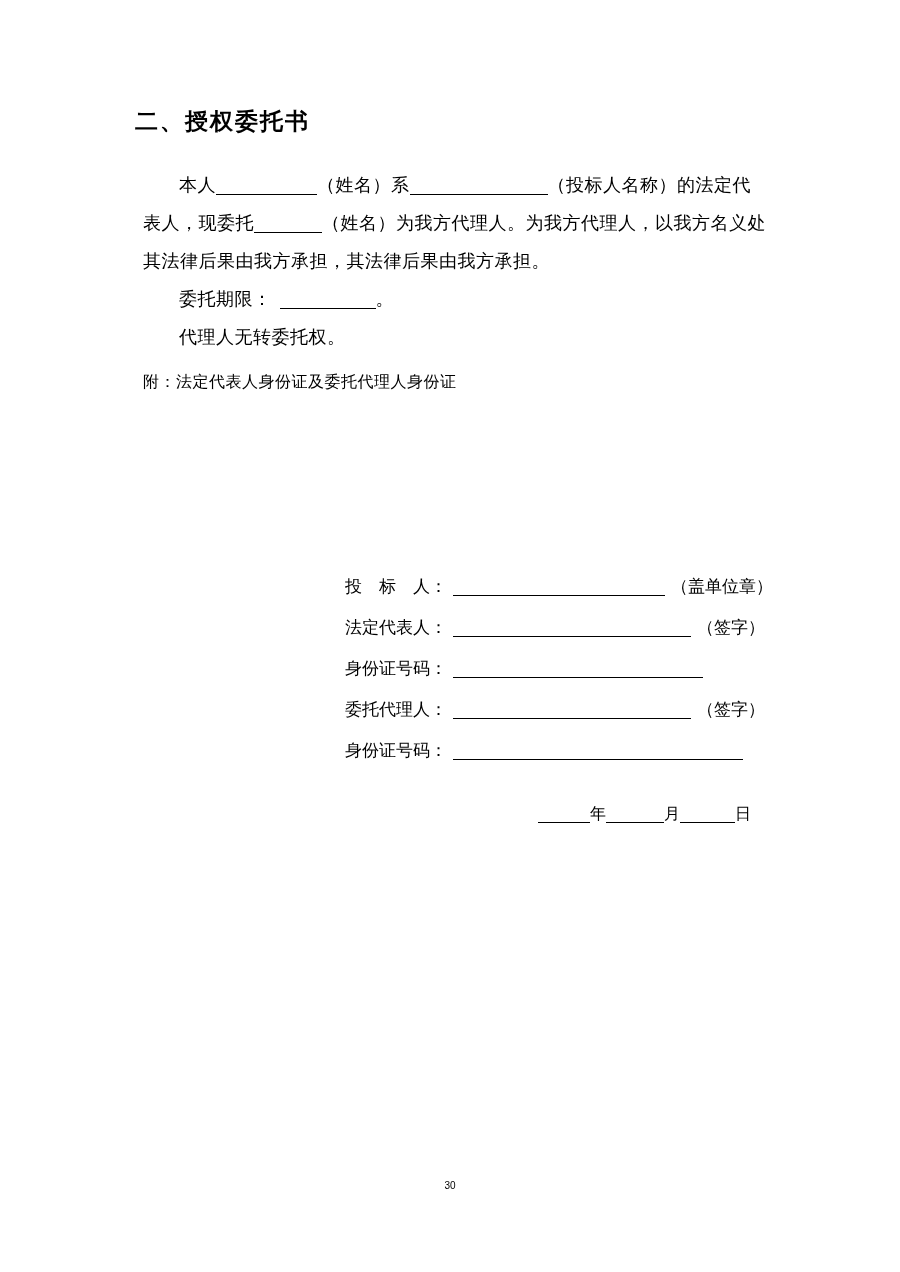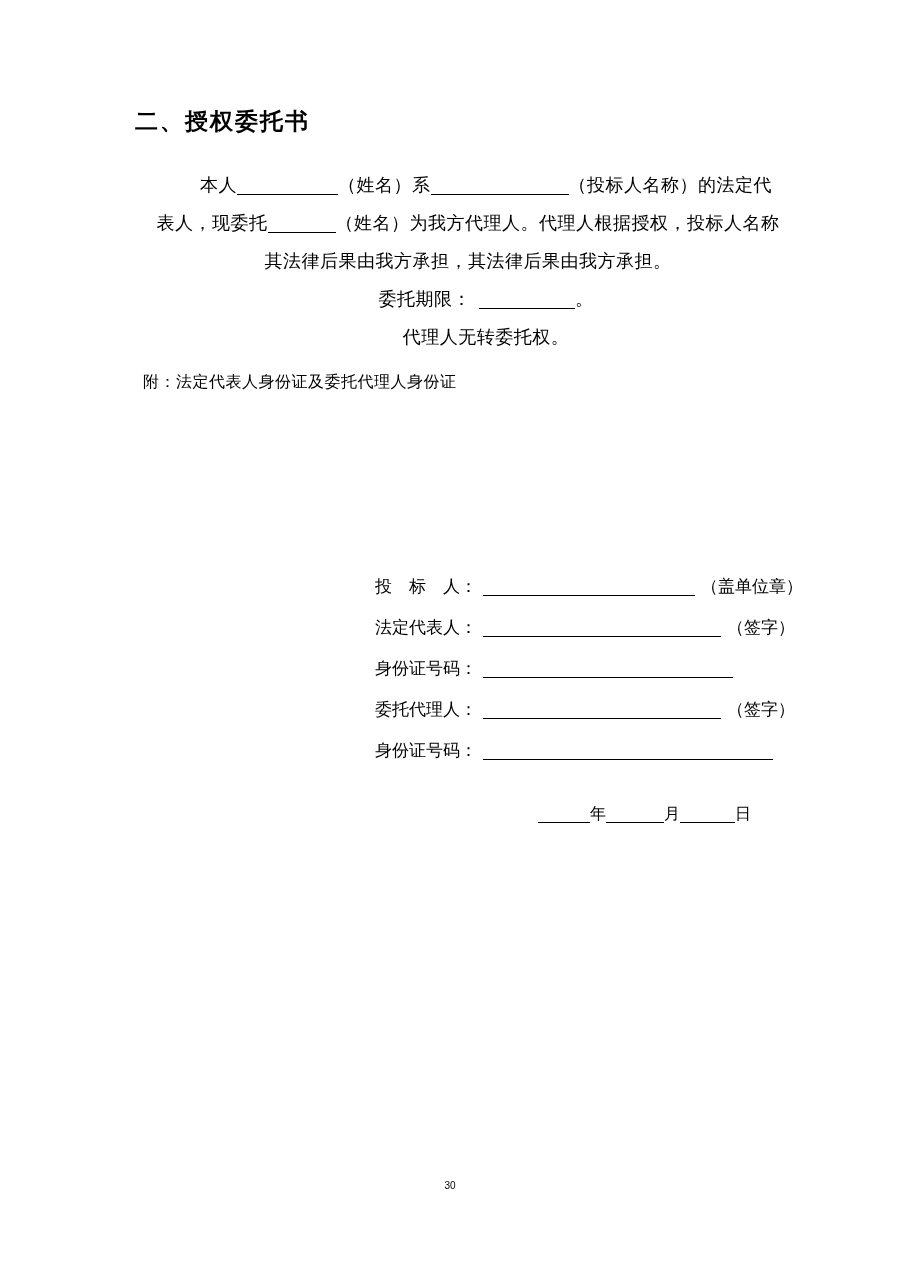--- a/index.html
+++ b/index.html
@@ -30,21 +30,20 @@
     position: absolute;
     left: 143px;
     top: 166px;
     width: 650px;
     font-size: 18px;
     line-height: 38px;
     letter-spacing: 0.5px;
   }
   .line {
     white-space: nowrap;
-    text-align: center;
   }
   .indent {
     padding-left: 36px;
   }
   .blank {
     display: inline-block;
     height: 12px;
     border-bottom: 1px solid #000000;
     vertical-align: -4px;
   }
@@ -60,21 +59,20 @@
   .sig-block {
     position: absolute;
     left: 345px;
     top: 566px;
     font-size: 17px;
     white-space: nowrap;
   }
   .sig-row {
     height: 41px;
     line-height: 41px;
-    margin-left: 30px;
   }
   .sig-row .blank {
     margin: 0 6px;
   }
   .date-line {
     position: absolute;
     left: 538px;
     top: 802px;
     font-size: 16px;
     line-height: 24px;
@@ -98,21 +96,21 @@
 
 <div class="page">
 
   <div class="doc-title">二、授权委托书</div>
 
   <div class="body-block">
     <div class="line indent">
       <span>本人</span><span class="blank" style="width:101px"></span><span>（姓名）系</span><span class="blank" style="width:138px"></span><span>（投标人名称）的法定代</span>
     </div>
     <div class="line">
-      <span>表人，现委托</span><span class="blank" style="width:68px"></span><span>（姓名）为我方代理人。代理人根据授权，投标人名称</span>
+      <span>表人，现委托</span><span class="blank" style="width:68px"></span><span>（姓名）为我方代理人。为我方代理人，以我方名义处</span>
     </div>
     <div class="line">
       <span>其法律后果由我方承担，其法律后果由我方承担。</span>
     </div>
     <div class="line indent">
       <span>委托期限：</span><span class="blank" style="width:96px;margin-left:8px"></span><span>。</span>
     </div>
     <div class="line indent">
       <span>代理人无转委托权。</span>
     </div>

